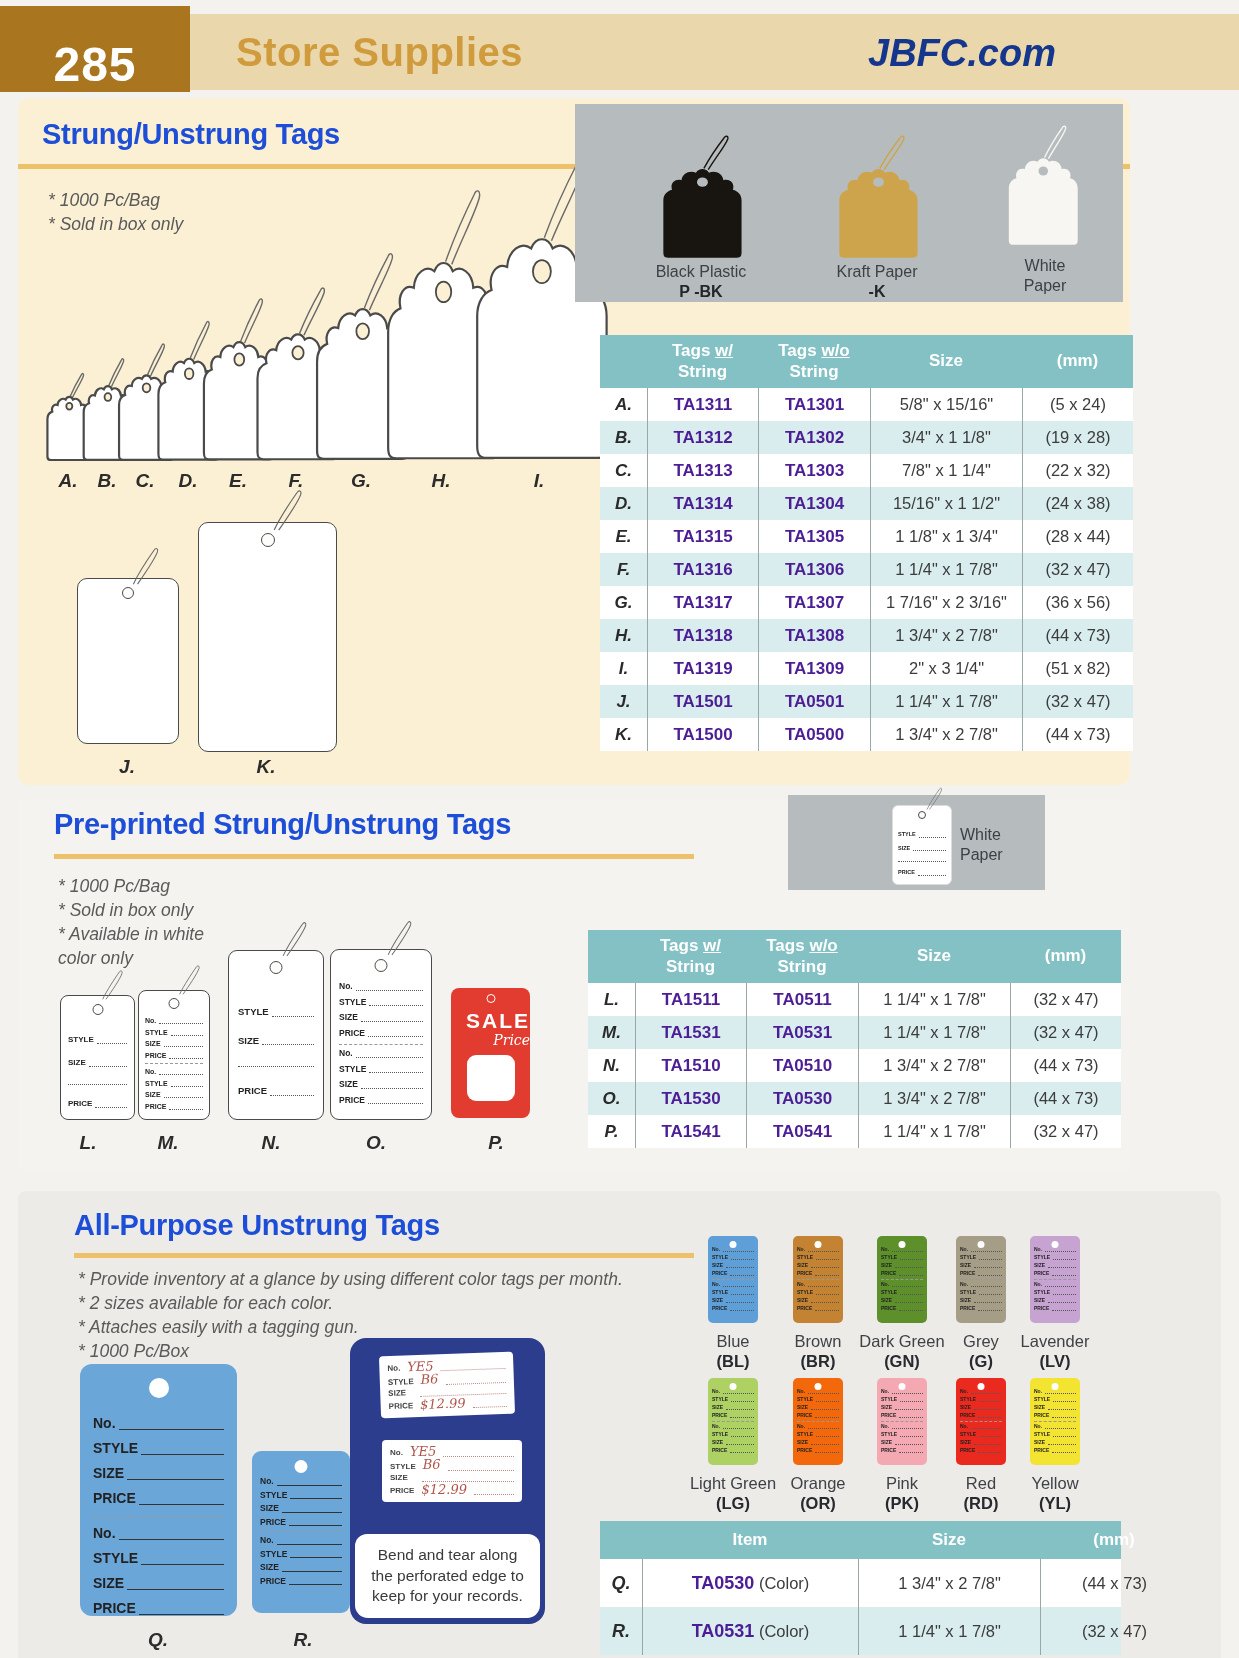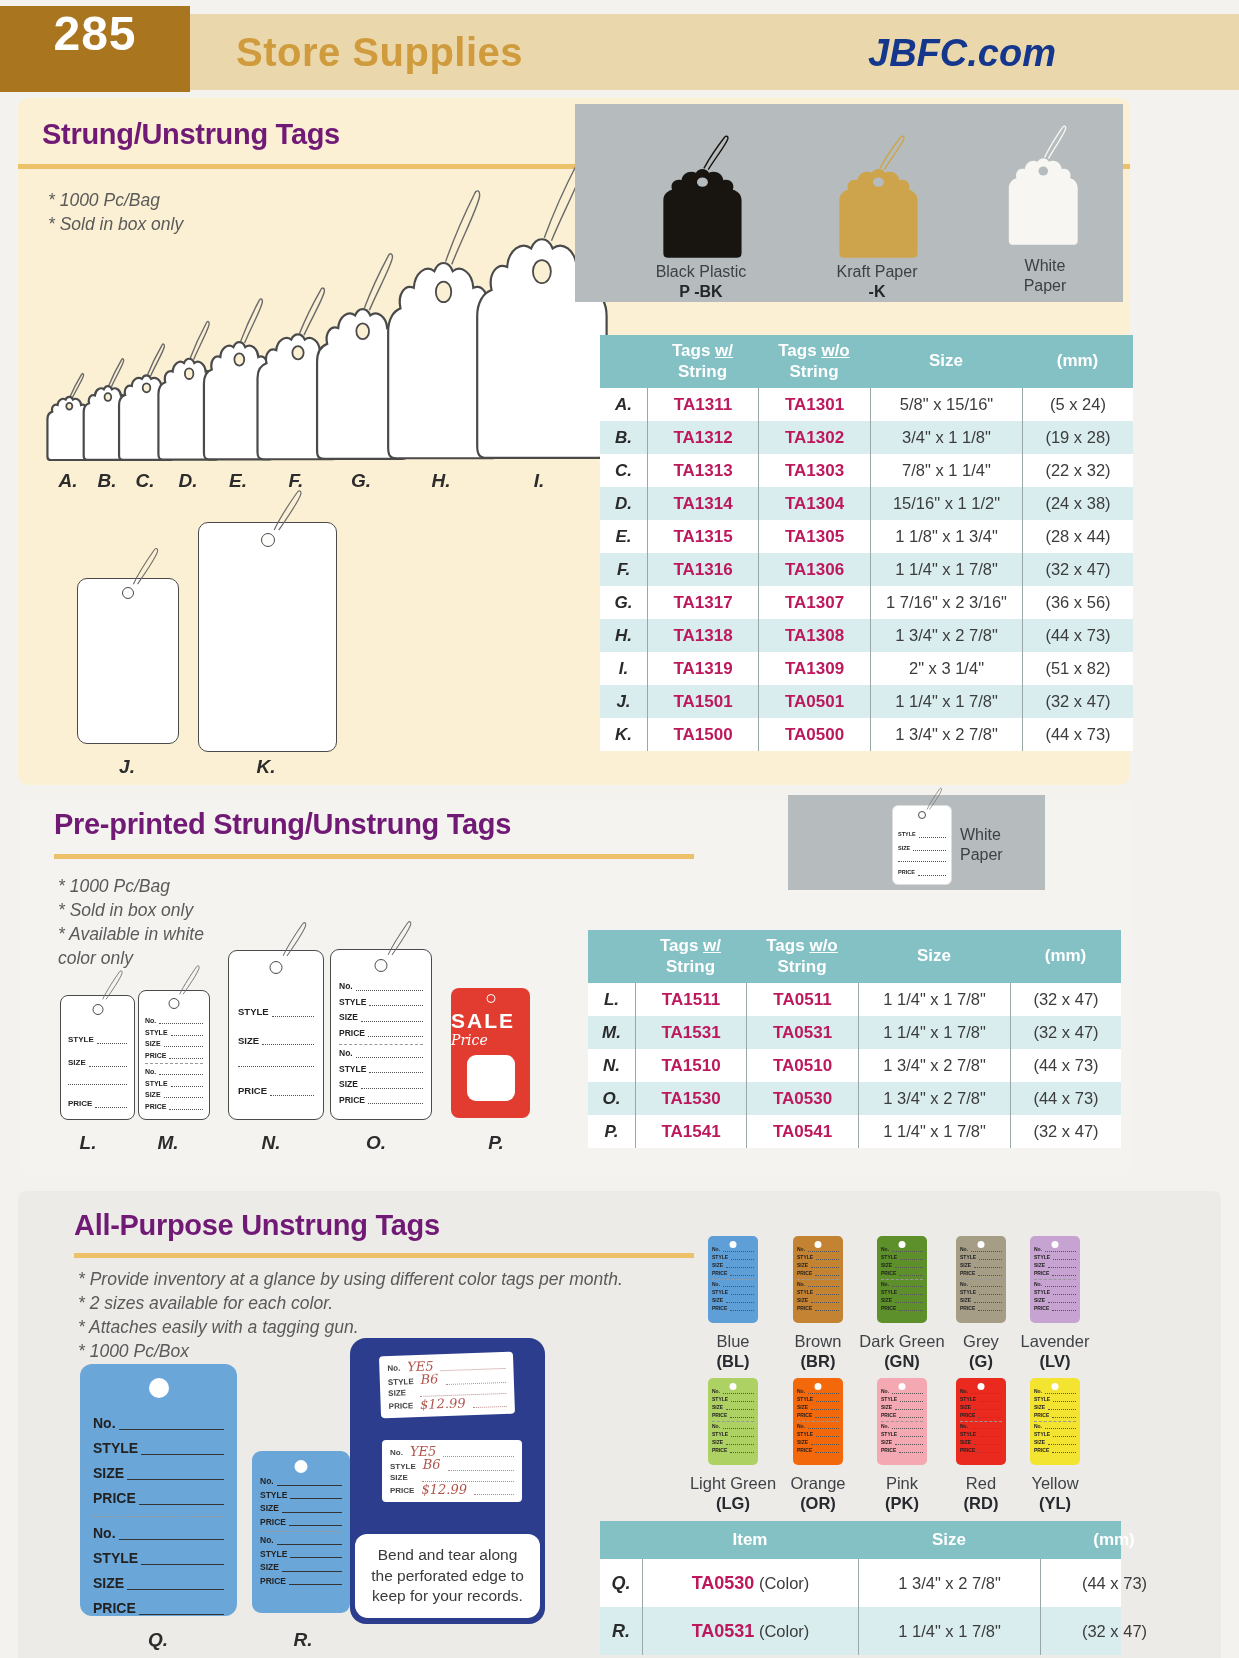--- a/index.html
+++ b/index.html
@@ -3,51 +3,51 @@
 <meta charset="utf-8">
 <style>
   html,body{margin:0;padding:0;background:#e8e6e3;}
   .page{position:relative;width:1239px;height:1658px;background:#f4f2ef;overflow:hidden;
         font-family:"Liberation Sans",sans-serif;color:#222;}
   .ab{position:absolute;}
   .pre{white-space:pre-line;}
 
   
   .tanbar{left:0;top:14px;width:1239px;height:76px;background:#ead7ab;}
-  .pgnumbox{left:0;top:6px;width:190px;height:86px;background:#a9751f;display:flex;align-items:flex-start;justify-content:center;}
+  .pgnumbox{left:0;top:6px;width:190px;height:86px;background:#a9751f;display:flex;align-items:flex-end;justify-content:center;}
   .pgnum{font-size:48px;font-weight:bold;color:#fff;letter-spacing:1px;}
   .storetitle{left:236px;top:30px;font-size:40px;font-weight:bold;color:#cf9b3d;letter-spacing:.5px;}
   .sitelogo{left:868px;top:32px;font-size:38px;font-weight:bold;font-style:italic;color:#14368d;}
 
   
   .s1p{left:18px;top:98px;width:1112px;height:687px;background:#fbf0d4;border-radius:10px;}
   .s2p{left:18px;top:800px;width:1112px;height:370px;background:#f5f3f0;}
   .s3p{left:18px;top:1191px;width:1203px;height:475px;background:#edebe8;border-radius:8px;}
-  .sectitle{font-size:29px;font-weight:bold;color:#701a75;letter-spacing:-.3px;}
+  .sectitle{font-size:29px;font-weight:bold;color:#1d4ed8;letter-spacing:-.3px;}
   .rule{height:5px;background:#edc06a;}
   .bullets div{font-size:17.5px;font-style:italic;color:#5a5a5a;line-height:24px;}
 
   
   .tbl{background:#fff;}
   .hdr,.trow{display:grid;}
   .t12 .hdr,.t12 .trow{grid-template-columns:47px 111px 112px 152px 111px;}
   .t3w .hdr,.t3w .trow{grid-template-columns:42px 216px 182px 148px;}
   .hdr{background:#84c1c5;color:#fff;font-weight:bold;font-size:17px;align-items:center;text-align:center;}
   .t12 .hdr{height:53px;}
   .t3w .hdr{height:38px;}
   .hc{display:flex;flex-direction:column;justify-content:center;line-height:1.2;}
   .und{text-decoration:underline;}
   .trow{height:33px;align-items:center;text-align:center;font-size:17px;}
   .t3w .trow{height:48px;font-size:18px;}
   .alt{background:#d9edef;}
   .trow span{display:block;height:100%;line-height:33px;border-left:1px solid #9aa7a8;overflow:hidden;}
   .t3w .trow span{line-height:48px;}
   .trow span:first-child{border-left:none;}
   .cl{font-style:italic;font-weight:600;color:#2a2a2a;}
-  .cb{font-weight:bold;color:#be185d;}
+  .cb{font-weight:bold;color:#4c1d95;}
   .cg{color:#3c3c3c;font-size:16.5px;}
   .t3w .itemcell{font-size:18px;}
 
   
   .tagsil{position:absolute;}
   .tagsil svg{width:100%;height:100%;display:block;}
   .tagp{fill:#fff;stroke:#4a4a4a;stroke-width:2.2;vector-effect:non-scaling-stroke;}
   .tagh{fill:#fbf0d4;stroke:#4a4a4a;stroke-width:1.8;vector-effect:non-scaling-stroke;}
   .strp{fill:none;stroke:#6a6a6a;stroke-width:1.4;vector-effect:non-scaling-stroke;}
   .phtag .tagp{stroke:none;fill:currentColor;}
@@ -87,21 +87,21 @@
   
   .ltr{position:absolute;font-size:19px;font-style:italic;font-weight:600;color:#2c2c2c;transform:translateX(-50%);}
 
   
   .colorcell{position:absolute;width:88px;display:flex;flex-direction:column;align-items:center;}
   .ctag{position:relative;width:50px;height:87px;border-radius:5px;}
   .cname{margin-top:9px;font-size:16.5px;color:#3e4247;text-align:center;line-height:1.2;white-space:nowrap;}
   .ccode{font-size:16.5px;font-weight:bold;color:#26292e;}
 
   
-  .saletag{position:absolute;background:#e23c31;border-radius:8px;text-align:left;color:#fff;}
+  .saletag{position:absolute;background:#e23c31;border-radius:8px;text-align:right;color:#fff;}
   .salehole{position:absolute;left:50%;top:6px;transform:translateX(-50%);width:7px;height:7px;border:1.4px solid #fff;border-radius:50%;}
   .saletxt{margin-top:22px;font-size:21px;font-weight:bold;letter-spacing:2px;line-height:1;}
   .salepr{font-family:"DejaVu Serif",serif;font-style:italic;font-size:14px;margin-top:1px;}
   .salebox{margin:7px auto 0;width:48px;height:46px;background:#fff;border-radius:9px;}
 
   
   .navy{position:absolute;background:#2b3d8c;border-radius:16px;}
   .wcard{position:absolute;background:#fff;border-radius:4px;padding:7px 8px 4px;}
   .wcard .fline{margin-bottom:3px;align-items:flex-end;}
   .wcard .flab{font-size:8px;font-weight:bold;color:#444;}

